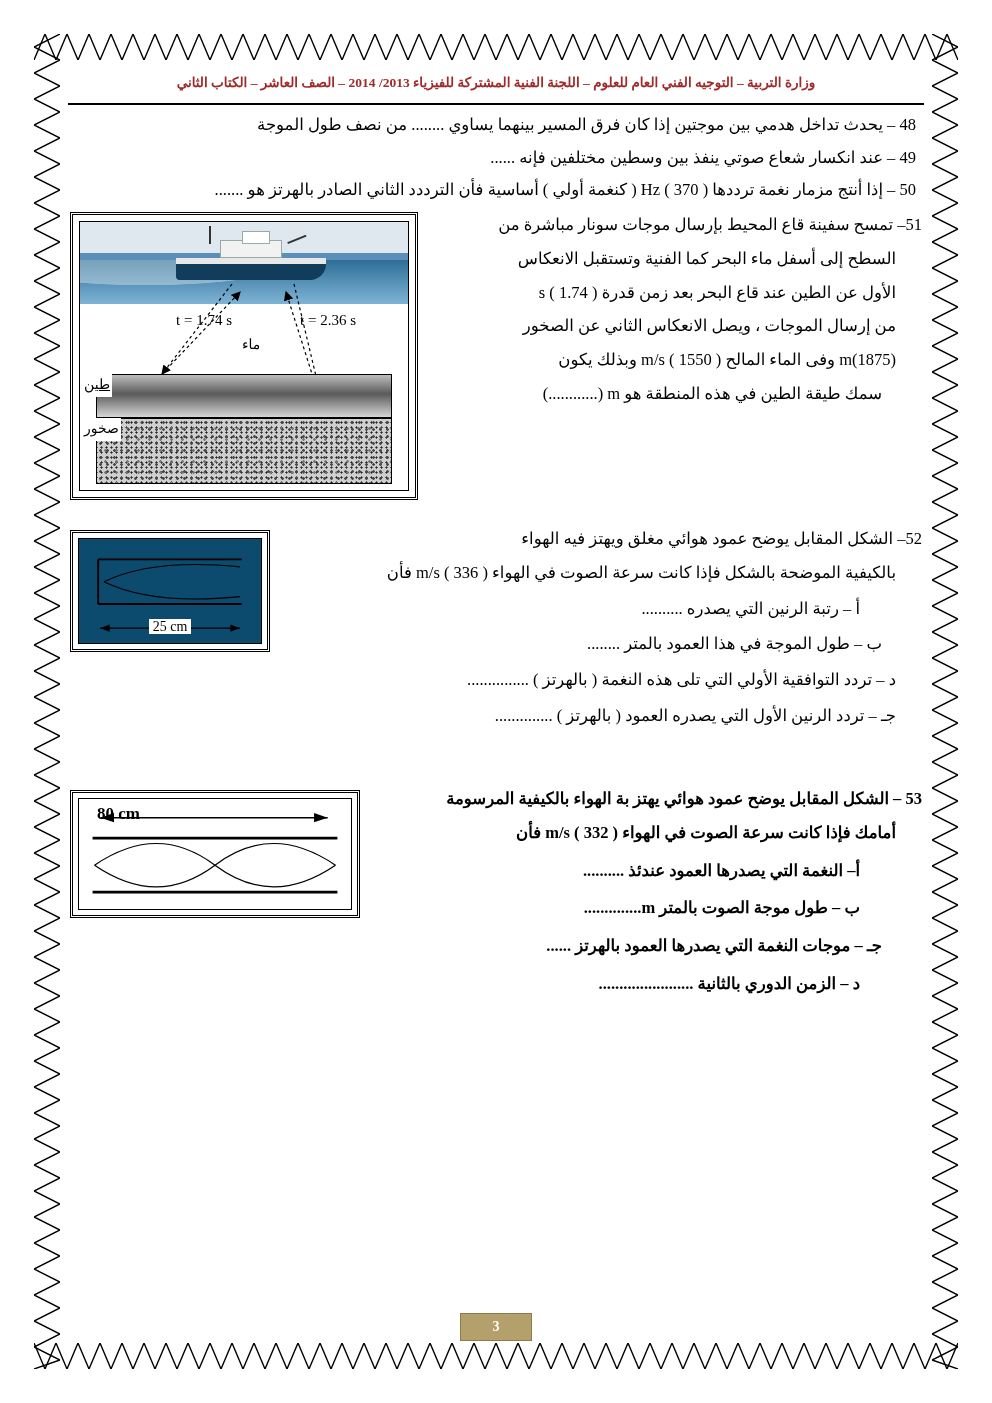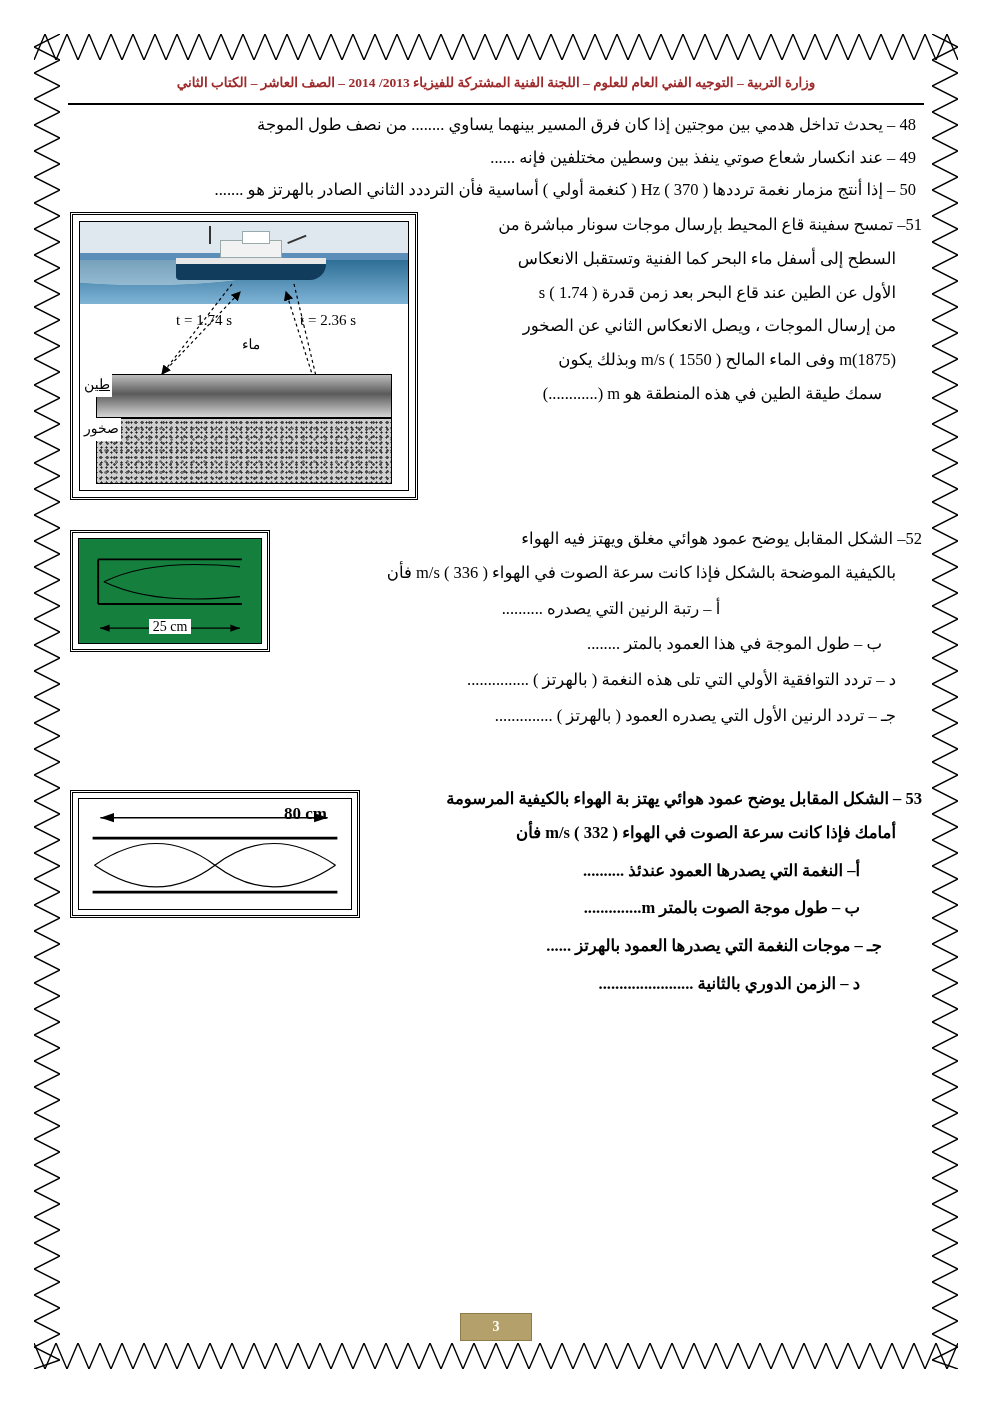--- a/index.html
+++ b/index.html
@@ -209,21 +209,21 @@
     top: 0;
     width: 200px;
     height: 122px;
     padding: 5px;
   }
   .fig52-inner {
     position: relative;
     width: 100%; height: 100%;
     border: 1px solid #000;
     box-sizing: border-box;
-    background: #15803d;
+    background: #0c4a6e;
   }
   .dim-row {
     position: absolute;
     left: 10px; right: 10px;
     bottom: 6px;
     height: 20px;
     direction: ltr;
     text-align: center;
   }
   .dim-label {
@@ -249,21 +249,21 @@
     border: 1px solid #000;
     box-sizing: border-box;
     background: #fff;
   }
   .fig53-dim {
     position: absolute;
     left: 14px; right: 20px;
     top: 6px;
     height: 22px;
     direction: ltr;
-    text-align: right;
+    text-align: left;
   }
   .fig53-dim .dim-label { font-size: 17px; top: -5px; }
 
   
   .page-num {
     position: absolute;
     left: 50%;
     transform: translateX(-50%);
     bottom: 62px;
     width: 70px;
@@ -355,21 +355,21 @@
           <div class="fig-label lbl-t174 ltr">t = 1.74  s</div>
           <div class="fig-label lbl-t236 ltr">t = 2.36 s</div>
         </div>
       </div>
     </div>
 
     <div class="q-block" style="min-height:230px; margin-top:14px;">
       <div style="width:560px;">
         <p style="margin:0 0 7px 0;">52– الشكل المقابل يوضح عمود هوائي مغلق ويهتز فيه الهواء</p>
         <p class="indent-1" style="margin:0 0 9px 0;">بالكيفية الموضحة بالشكل  فإذا كانت سرعة الصوت في الهواء  m/s ( 336 ) فأن</p>
-        <p class="indent-3" style="margin:0 0 9px 0;text-align:center;">أ  –  رتبة الرنين التي يصدره   ..........</p>
+        <p class="indent-3" style="margin:0 0 9px 0;">أ  –  رتبة الرنين التي يصدره   ..........</p>
         <p class="indent-2" style="margin:0 0 9px 0;">ب – طول الموجة في هذا العمود بالمتر  ........</p>
         <p class="indent-1" style="margin:0 0 9px 0;">د – تردد التوافقية الأولي التي تلى هذه النغمة ( بالهرتز )  ...............</p>
         <p class="indent-1" style="margin:0 0 9px 0;">جـ –  تردد الرنين الأول  التي يصدره العمود ( بالهرتز )  ..............</p>
       </div>
 
       <div class="fig fig52" style="left:0; top:4px;">
         <div class="fig52-inner">
           <svg style="position:absolute;left:0;top:0;width:100%;height:100%" viewBox="0 0 190 112" preserveAspectRatio="none">
 
             <path d="M20 22 L170 22" stroke="#000" stroke-width="2" fill="none"></path>

